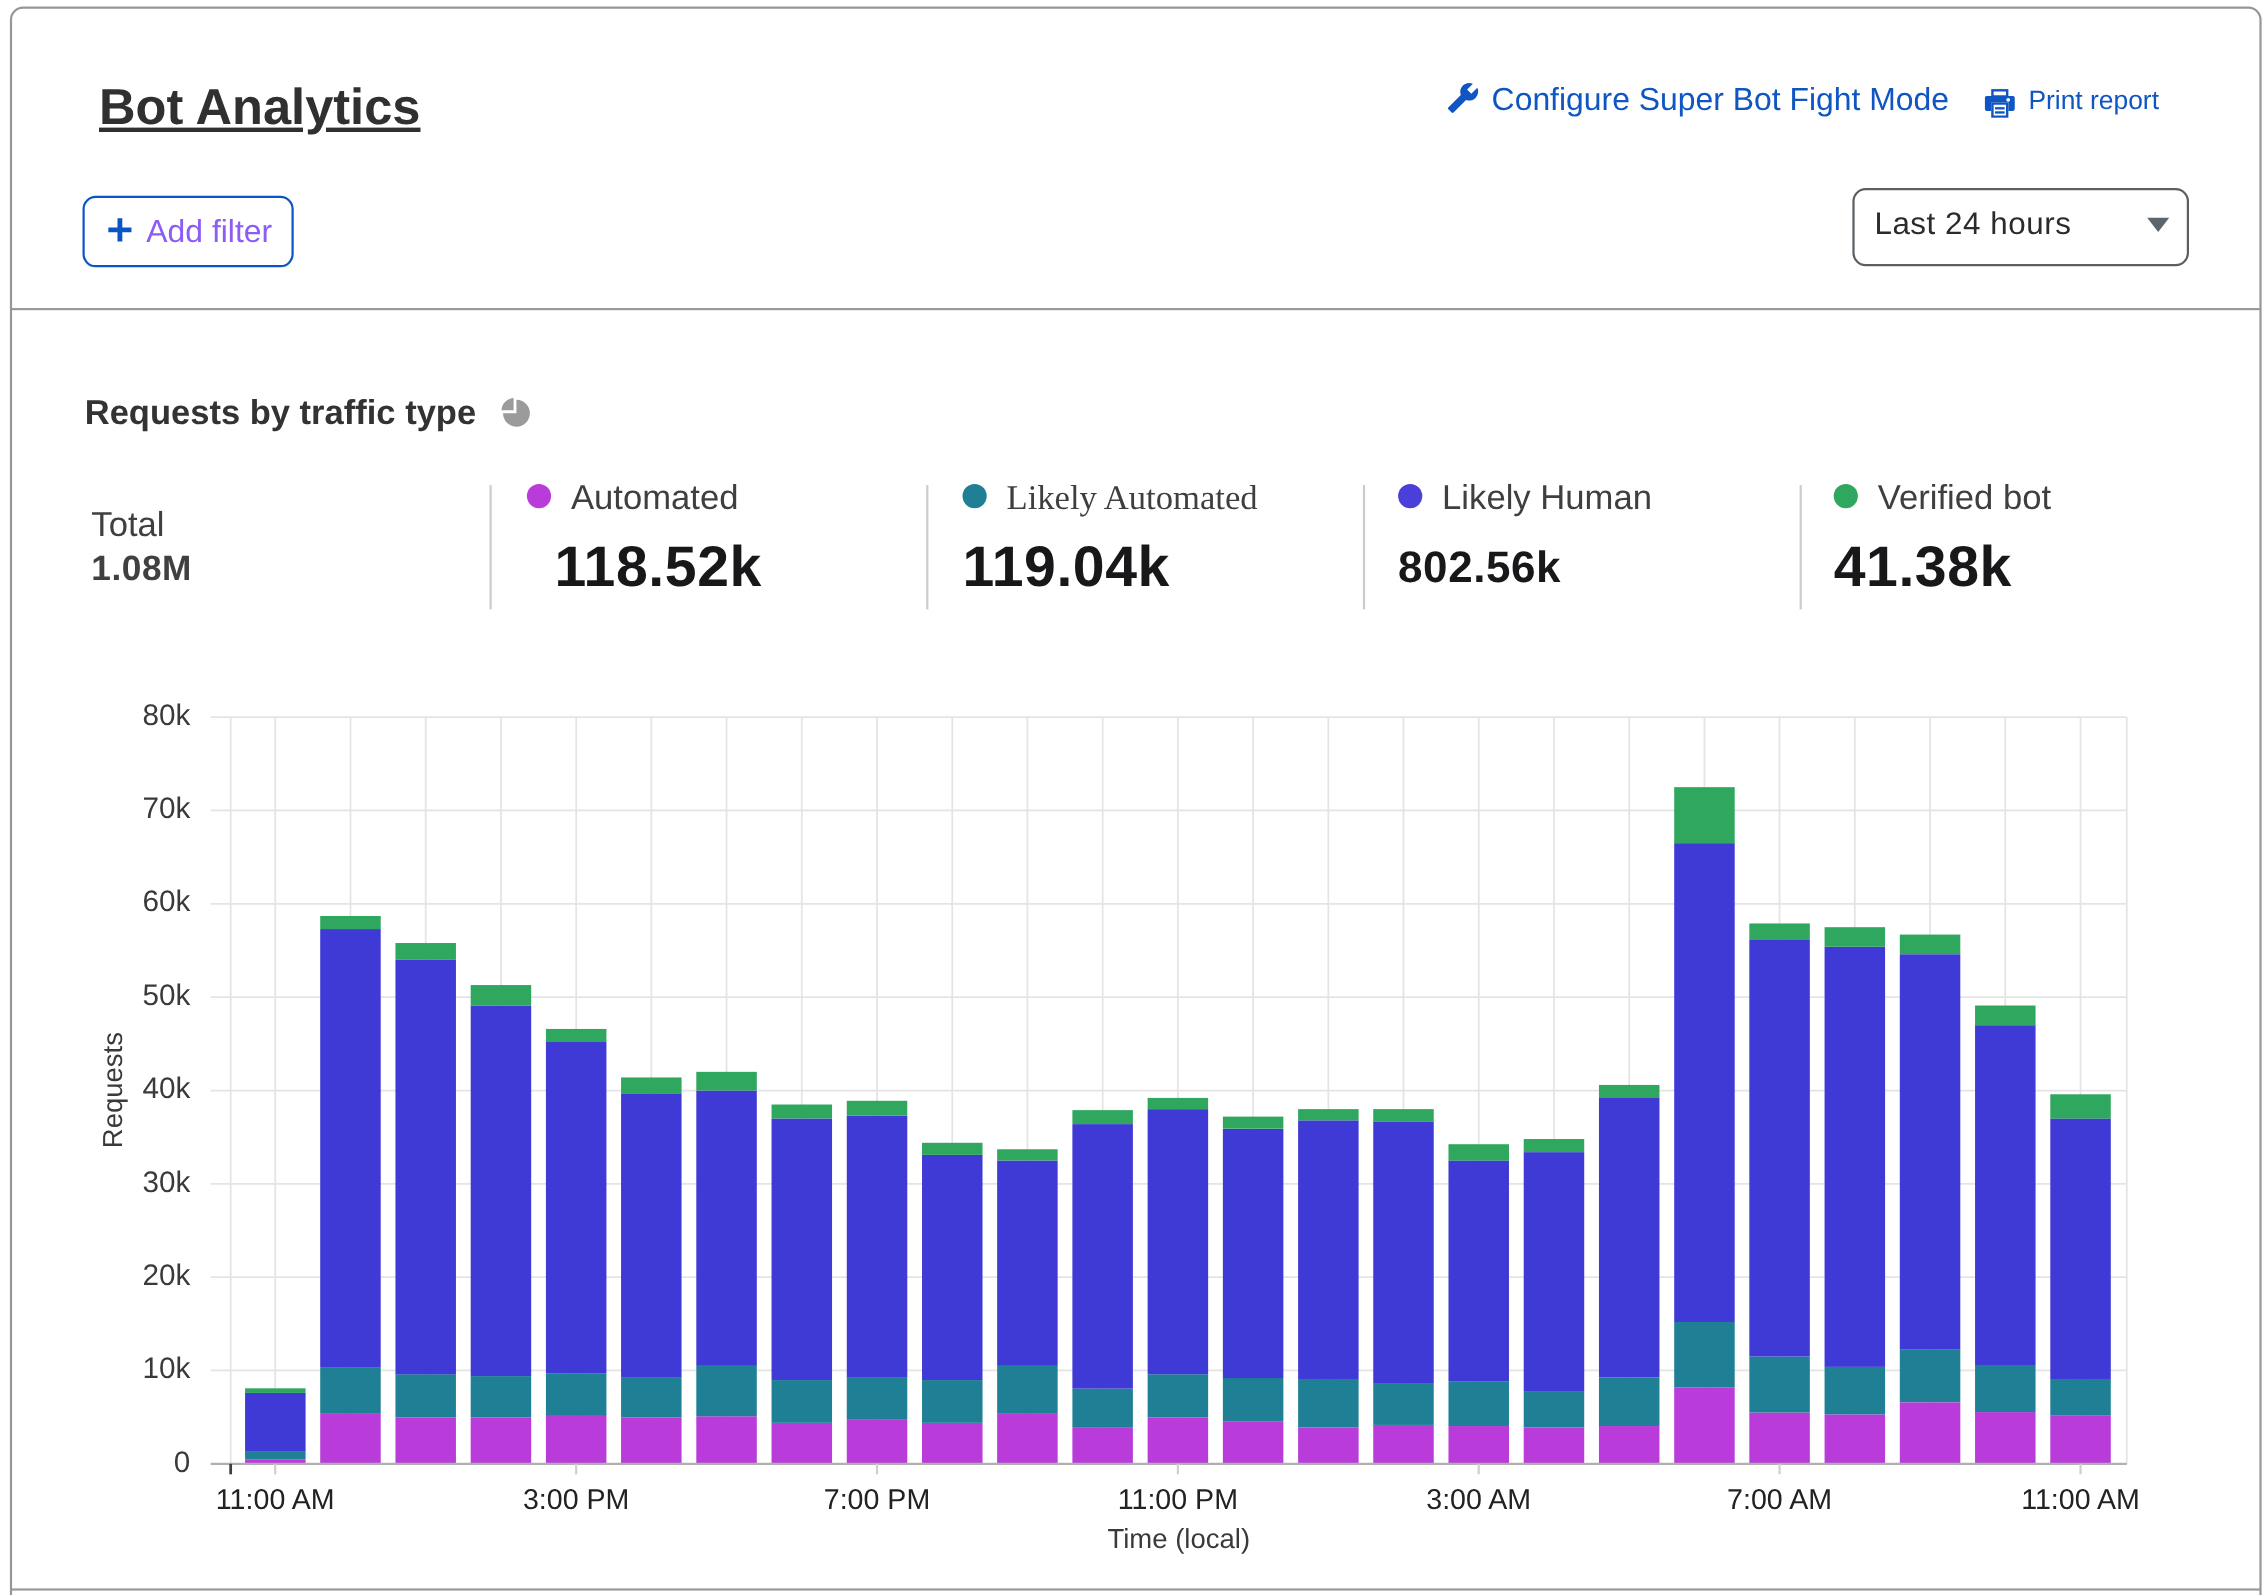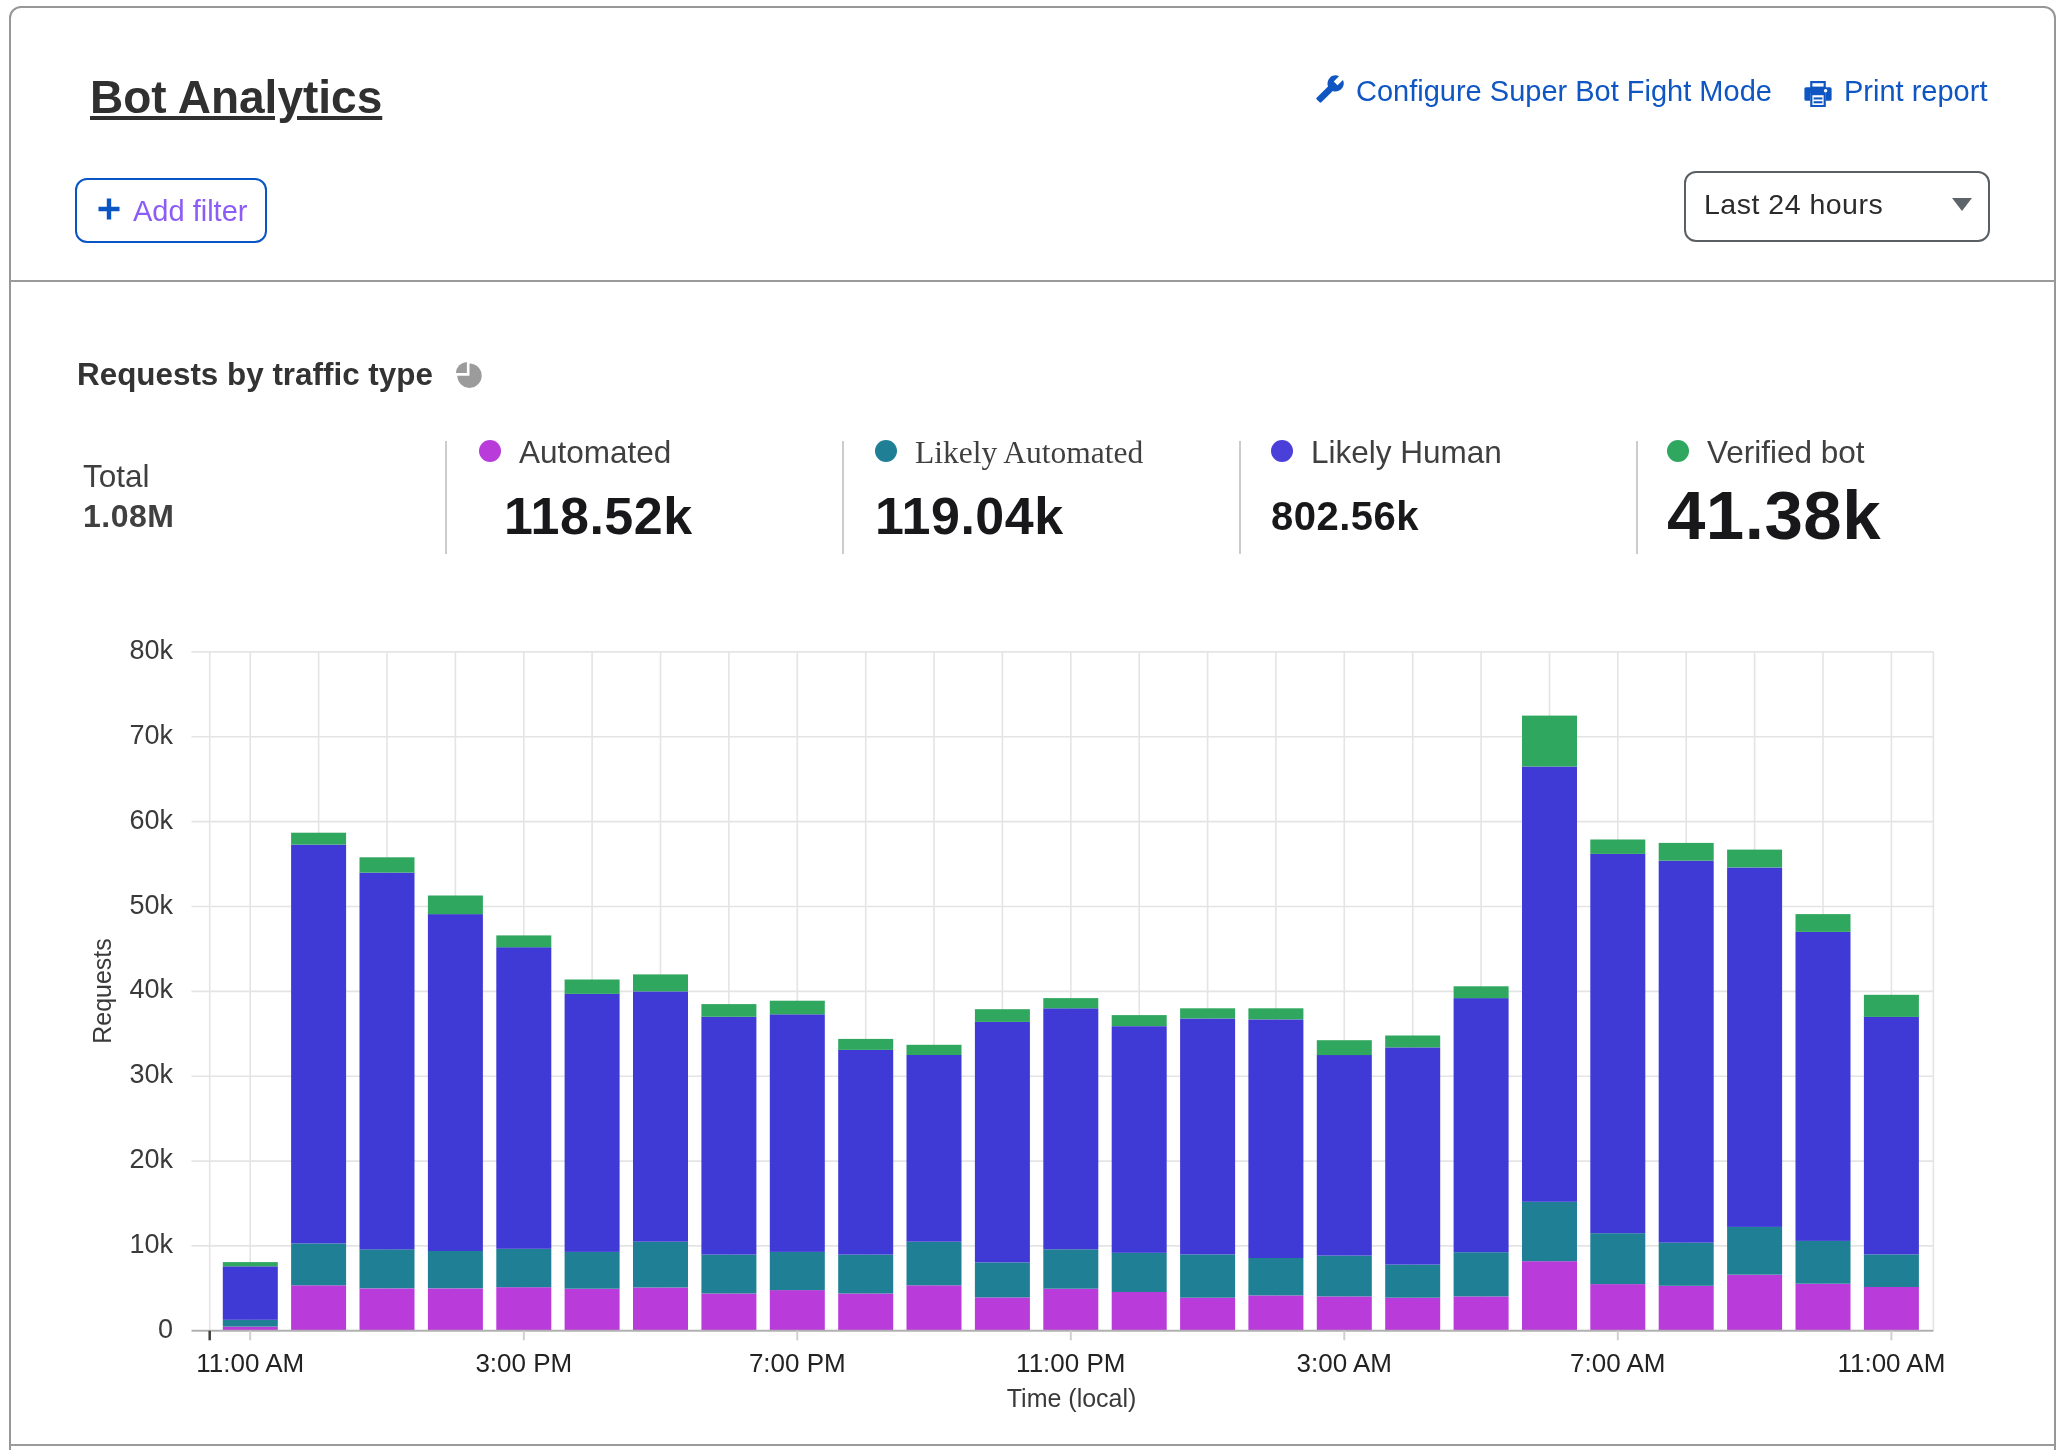--- a/index.html
+++ b/index.html
@@ -18,21 +18,21 @@
   </svg>
 <div class="abs" style="left:1356px;top:77px;font-size:29px;color:#0f56c3;line-height:29px;">Configure Super Bot Fight Mode</div>
 <svg width="28" height="26" viewBox="0 0 28 26" style="position:absolute;left:1804px;top:80.5px;">
     <rect x="7.3" y="1.1" width="13.4" height="5.6" fill="none" stroke="#0f56c3" stroke-width="2.2"></rect>
     <path fill="#0f56c3" d="M2 6.2 H26 Q27.6 6.2 27.6 7.8 V18.2 Q27.6 19.8 26 19.8 H21.8 V12 H6.2 V19.8 H2 Q0.4 19.8 0.4 18.2 V7.8 Q0.4 6.2 2 6.2 Z"></path>
     <circle cx="21.6" cy="9.7" r="1.7" fill="#fff"></circle>
     <rect x="7.3" y="13.1" width="13.4" height="12" fill="none" stroke="#0f56c3" stroke-width="2.2"></rect>
     <rect x="9.6" y="16.4" width="8.8" height="2.1" fill="#0f56c3"></rect>
     <rect x="9.6" y="20.2" width="8.8" height="2.1" fill="#0f56c3"></rect>
   </svg>
-<div class="abs" style="left:1844px;top:77px;font-size:29px;color:#0f56c3;line-height:29px;">Print report</div>
+<div class="abs" style="left:1844px;top:77px;font-size:24px;color:#0f56c3;line-height:29px;">Print report</div>
 
 <div class="abs" style="left:75px;top:178px;width:192px;height:65px;border:2.5px solid #0a55c4;border-radius:12px;"></div>
 <svg width="22" height="22" viewBox="0 0 22 22" style="position:absolute;left:97.5px;top:197.5px;">
     <path stroke="#0a55c4" stroke-width="4.4" d="M11 0.5 V21.5 M0.5 11 H21.5" fill="none"></path>
   </svg>
 <div class="abs" style="left:133px;top:196.5px;font-size:29px;font-weight:500;color:#8b5cf6;line-height:29px;">Add filter</div>
 
 <div class="abs" style="left:1684px;top:171px;width:306px;height:71px;border:2px solid #595f63;border-radius:12px;"></div>
 <div class="abs" style="left:1704px;top:190px;font-size:28.5px;color:#2b2b2b;line-height:28.5px;letter-spacing:0.5px;">Last 24 hours</div>
 <svg width="22" height="16" viewBox="0 0 22 16" style="position:absolute;left:1951px;top:197px;">
@@ -53,21 +53,21 @@
 <div style="position:absolute;left:519px;top:436.5px;font-size:31.5px;color:#3f3f3f;line-height:31.5px;">Automated</div>
 <div style="position:absolute;left:479px;top:489.7px;font-size:52px;font-weight:700;color:#18181a;line-height:52px;letter-spacing:0.5px;margin-left:25px;">118.52k</div>
 <div style="position:absolute;left:875px;top:440.4px;width:22px;height:22px;border-radius:50%;background:#1f8095;"></div>
 <div style="position:absolute;left:915px;top:436.5px;font-size:31.5px;color:#3f3f3f;line-height:31.5px;font-family:Liberation Serif, serif;">Likely Automated</div>
 <div style="position:absolute;left:875px;top:489.7px;font-size:52px;font-weight:700;color:#18181a;line-height:52px;letter-spacing:0.5px;">119.04k</div>
 <div style="position:absolute;left:1271px;top:440.4px;width:22px;height:22px;border-radius:50%;background:#4a40d9;"></div>
 <div style="position:absolute;left:1311px;top:436.5px;font-size:31.5px;color:#3f3f3f;line-height:31.5px;text-align:center;">Likely Human</div>
 <div style="position:absolute;left:1271px;top:489.7px;font-size:40px;font-weight:700;color:#18181a;line-height:52px;letter-spacing:0.5px;">802.56k</div>
 <div style="position:absolute;left:1667px;top:440.4px;width:22px;height:22px;border-radius:50%;background:#30a75f;"></div>
 <div style="position:absolute;left:1707px;top:436.5px;font-size:31.5px;color:#3f3f3f;line-height:31.5px;">Verified bot</div>
-<div style="position:absolute;left:1667px;top:489.7px;font-size:69px;font-weight:700;color:#18181a;line-height:52px;letter-spacing:0.5px;">41.38k</div>
+<div style="position:absolute;left:1667px;top:489.7px;font-size:52px;font-weight:700;color:#18181a;line-height:52px;letter-spacing:0.5px;">41.38k</div>
 <div class="abs" style="left:445px;top:441px;width:1.5px;height:113px;background:#ccc;"></div>
 <div class="abs" style="left:842px;top:441px;width:1.5px;height:113px;background:#ccc;"></div>
 <div class="abs" style="left:1239px;top:441px;width:1.5px;height:113px;background:#ccc;"></div>
 <div class="abs" style="left:1636px;top:441px;width:1.5px;height:113px;background:#ccc;"></div>
 
 <svg width="2062" height="1450" viewBox="0 0 2062 1450" style="position:absolute;left:0;top:0;" font-family="Liberation Sans, sans-serif" xmlns="http://www.w3.org/2000/svg">
 <line x1="191.5" y1="1245.9" x2="1933.4" y2="1245.9" stroke="#e4e4e4" stroke-width="1.6"></line>
 <line x1="191.5" y1="1161.1" x2="1933.4" y2="1161.1" stroke="#e4e4e4" stroke-width="1.6"></line>
 <line x1="191.5" y1="1076.2" x2="1933.4" y2="1076.2" stroke="#e4e4e4" stroke-width="1.6"></line>
 <line x1="191.5" y1="991.4" x2="1933.4" y2="991.4" stroke="#e4e4e4" stroke-width="1.6"></line>

